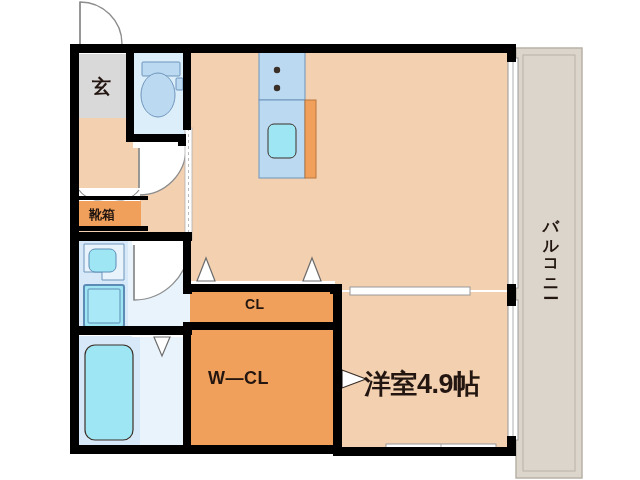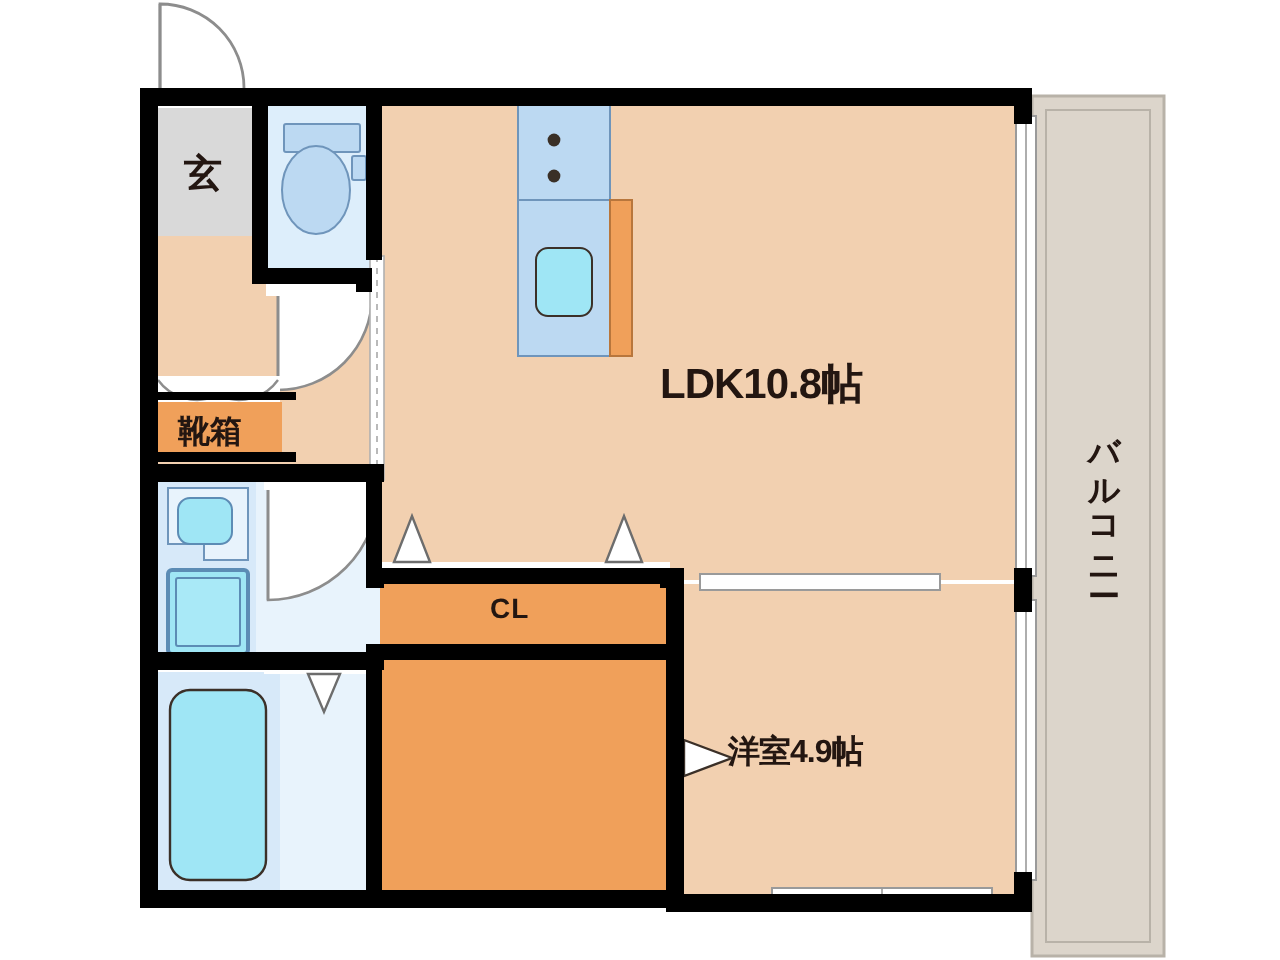--- a/index.html
+++ b/index.html
@@ -28,40 +28,40 @@
     font-family: "Liberation Sans", "DejaVu Sans", sans-serif;
     white-space: nowrap;
     pointer-events: none;
   }
   .lbl-ldk {
     font-size: 21px;
     font-weight: 700;
     letter-spacing: -0.5px;
   }
   .lbl-room {
-    font-size: 16px;
+    font-size: 27px;
     font-weight: 700;
     letter-spacing: -0.5px;
   }
   .lbl-cl {
     font-size: 14px;
     font-weight: 700;
     letter-spacing: 0.5px;
   }
   .lbl-wcl {
     font-size: 18px;
     font-weight: 700;
     letter-spacing: 0.5px;
   }
   .lbl-gen {
     font-size: 19px;
     font-weight: 700;
   }
   .lbl-shoe {
-    font-size: 16px;
+    font-size: 13px;
     font-weight: 700;
   }
   .lbl-balcony {
     font-size: 16px;
     font-weight: 700;
     writing-mode: vertical-rl;
     text-orientation: upright;
     letter-spacing: 2px;
   }
 </style>
@@ -198,26 +198,26 @@
 
       <rect x="183" y="284" width="9" height="10"></rect>
       <rect x="330" y="284" width="11" height="10"></rect>
 
       <rect x="183" y="232" width="9" height="9"></rect>
 
       <rect x="178" y="134" width="8" height="12"></rect>
     </g>
   </svg>
 
-  <div class="lbl lbl-ldk" style="left:330px; top:178px;">LDK10.8帖</div>
 
   <div class="lbl lbl-room" style="left:364px; top:366px;">洋室4.9帖</div>
 
   <div class="lbl lbl-cl" style="left:245px; top:296px;">CL</div>
 
+  <div class="lbl lbl-wcl" style="left:208px; top:368px;">W—CL</div>
 
   <div class="lbl lbl-gen" style="left:92px; top:74px;">玄</div>
 
   <div class="lbl lbl-shoe" style="left:89px; top:206px;">靴箱</div>
 
   <div class="lbl lbl-balcony" style="left:540px; top:208px;">バルコニー</div>
 
 </div>
 
 </body></html>

